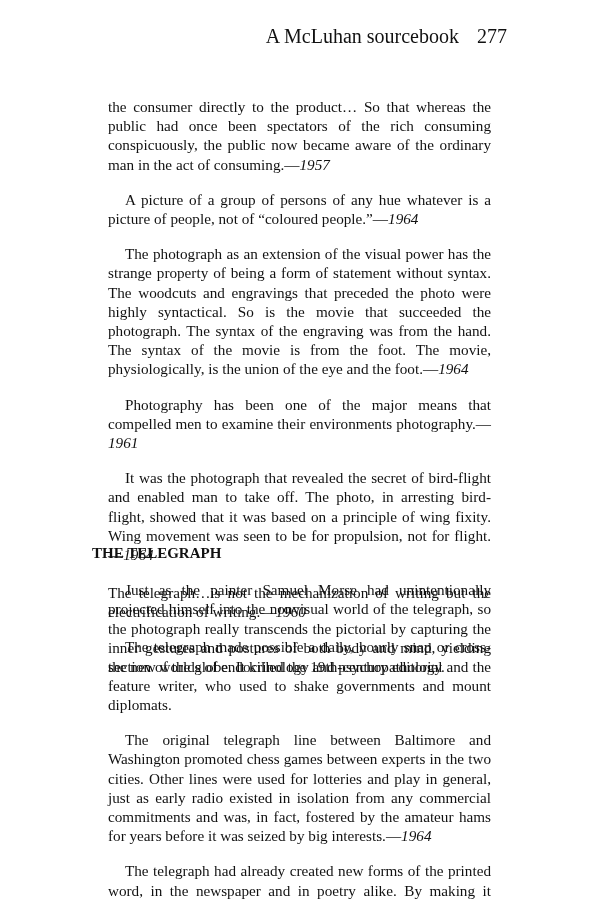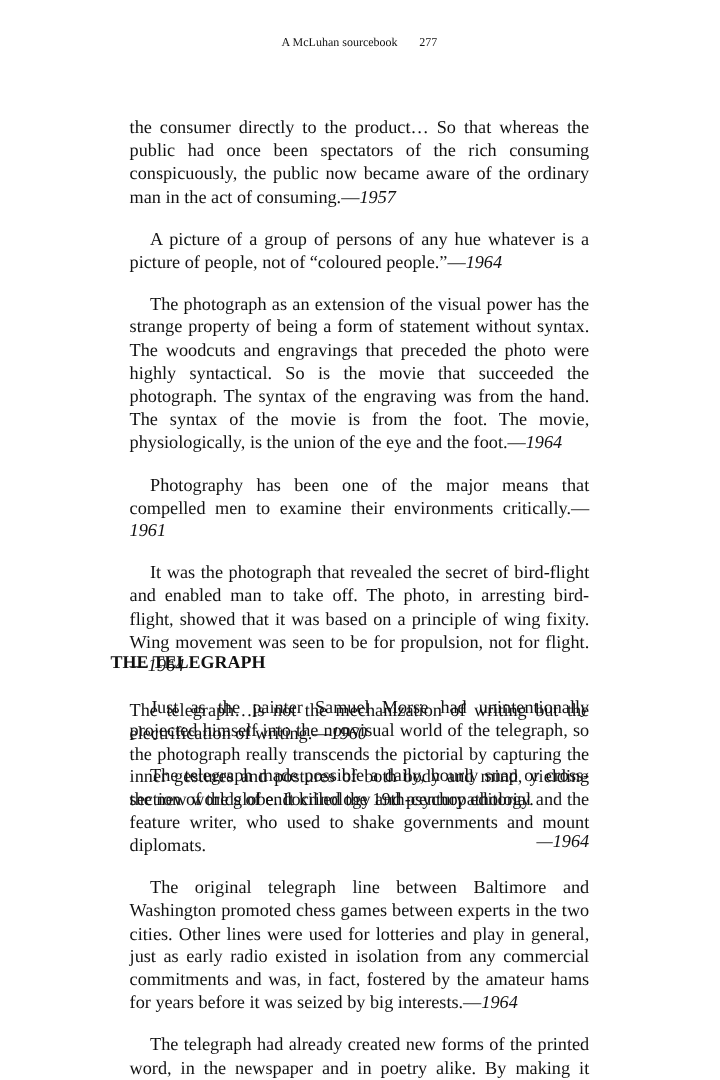--- a/index.html
+++ b/index.html
@@ -3,22 +3,22 @@
   <meta charset="utf-8">
   <style>
     html, body { margin: 0; padding: 0; background: #ffffff; }
     body { width: 600px; height: 900px; position: relative; overflow: hidden; }
     .page {
       position: absolute; left: 92px; top: 0; width: 415px;
       font-family: "Liberation Serif", serif; font-size: 15.2px; color: #111;
       line-height: 19.2px;
     }
     .running-head {
-      position: absolute; top: 27px; left: 0; width: 415px; text-align: center;
-      font-size: 10px; line-height: 18px;
+      position: absolute; top: 27px; left: 0; width: 415px; text-align: right;
+      font-size: 20px; line-height: 18px;
     }
     .running-head .pnum { margin-left: 18px; }
     .body1 { position: absolute; top: 81px; left: 0; width: 415px; }
     .body2 { position: absolute; top: 567px; left: 0; width: 415px; }
     p { margin: 16px; text-align: justify; text-indent: 17px; }
     p.noindent { text-indent: 0; }
     .year { font-style: italic; }
     .sig { text-align: right; margin-top: 5px; text-indent: 0; }
     .section-title {
       position: absolute; top: 544px; left: 0; width: 415px; text-align: left;
@@ -30,24 +30,23 @@
 
 <div class="page">
   <div class="running-head">
     <span>A McLuhan sourcebook</span><span class="pnum">277</span>
   </div>
 
   <div class="body1">
     <p class="noindent"><span>the consumer directly to the product… So that whereas the public had once been spectators of the rich consuming conspicuously, the public now became aware of the ordinary man in the act of consuming.—</span><span class="year">1957</span></p>
     <p><span>A picture of a group of persons of any hue whatever is a picture of people, not of “coloured people.”—</span><span class="year">1964</span></p>
     <p><span>The photograph as an extension of the visual power has the strange property of being a form of statement without syntax. The woodcuts and engravings that preceded the photo were highly syntactical. So is the movie that succeeded the photograph. The syntax of the engraving was from the hand. The syntax of the movie is from the foot. The movie, physiologically, is the union of the eye and the foot.—</span><span class="year">1964</span></p>
-    <p><span>Photography has been one of the major means that compelled men to examine their environments critically.—</span><span class="year">1961</span></p>
+    <p><span>Photography has been one of the major means that compelled men to examine their environments photography.—</span><span class="year">1961</span></p>
     <p><span>It was the photograph that revealed the secret of bird-flight and enabled man to take off. The photo, in arresting bird-flight, showed that it was based on a principle of wing fixity. Wing movement was seen to be for propulsion, not for flight.—</span><span class="year">1964</span></p>
     <p><span>Just as the painter Samuel Morse had unintentionally projected himself into the nonvisual world of the telegraph, so the photograph really transcends the pictorial by capturing the inner gestures and postures of both body and mind, yielding the new worlds of endocrinology and psychopathology.</span></p>
-    <p class="sig year">—1964</p>
   </div>
 
   <div class="section-title">THE TELEGRAPH</div>
 
   <div class="body2">
     <p class="noindent"><span>The telegraph…is not the mechanization of writing but the electrification of writing.—</span><span class="year">1960</span></p>
     <p><span>The telegraph made possible a daily, hourly snap or cross-section of the globe. It killed the 19th-century editorial and the feature writer, who used to shake governments and mount diplomats.</span></p>
     <p><span>The original telegraph line between Baltimore and Washington promoted chess games between experts in the two cities. Other lines were used for lotteries and play in general, just as early radio existed in isolation from any commercial commitments and was, in fact, fostered by the amateur hams for years before it was seized by big interests.—</span><span class="year">1964</span></p>
     <p><span>The telegraph had already created new forms of the printed word, in the newspaper and in poetry alike. By making it possible for information to be gathered simultaneously from every quarter of the globe, the telegraph press took on a mosaic and essentially acoustic character of simultaneity that occurred in symbolist poetry as well.—</span><span class="year">1974</span></p>
   </div>

